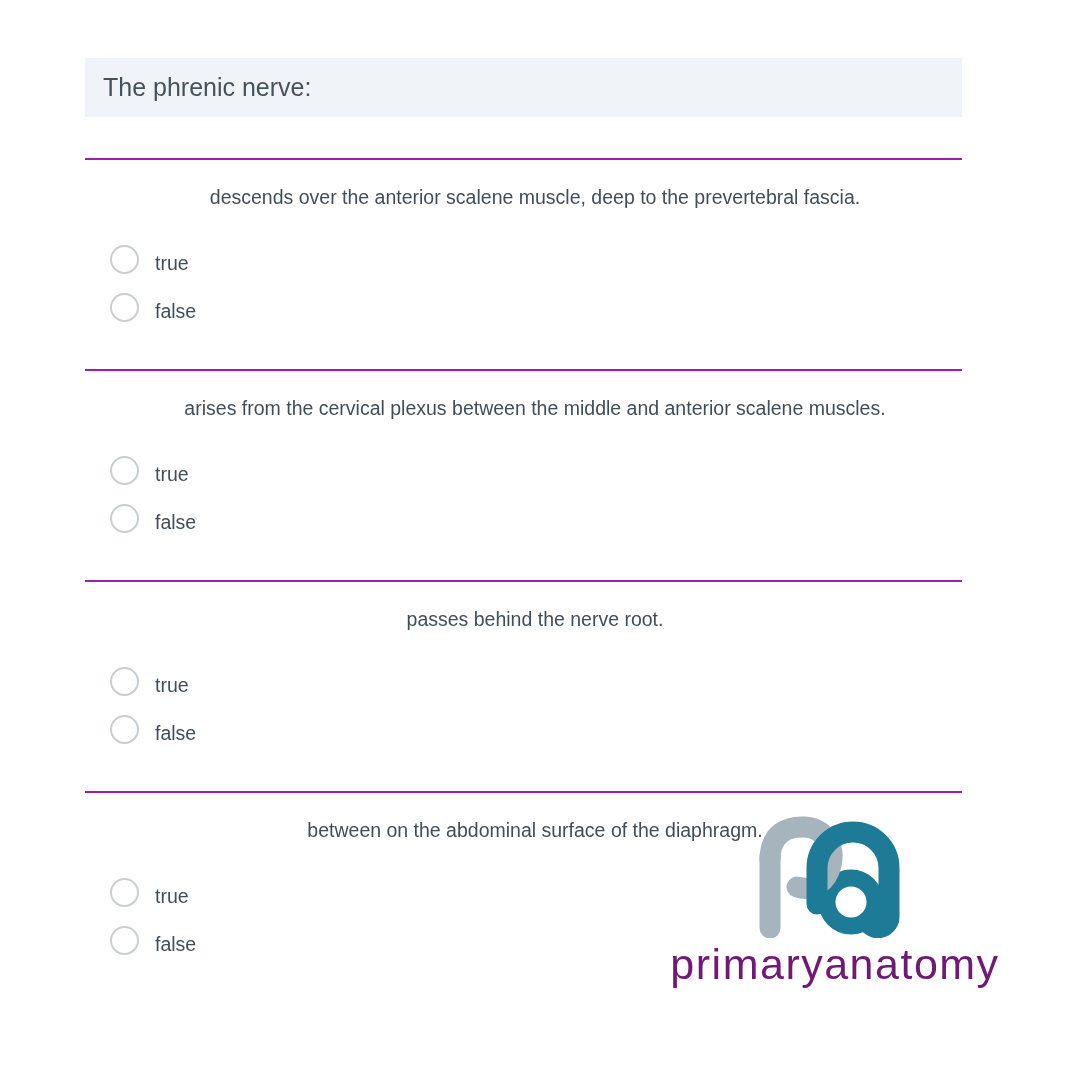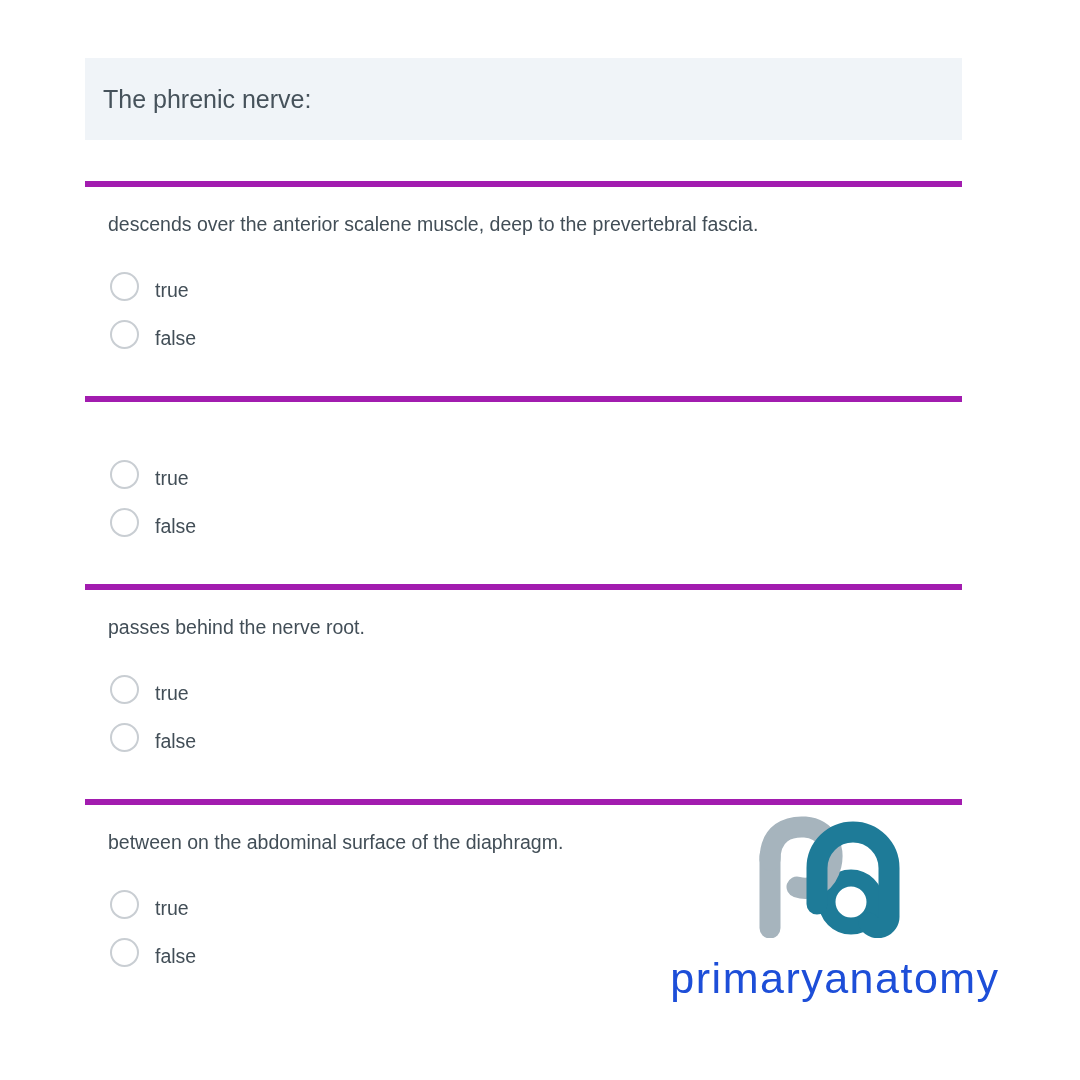--- a/index.html
+++ b/index.html
@@ -9,34 +9,35 @@
     font-family: "Liberation Sans", "DejaVu Sans", sans-serif;
     color: #46525b;
     position: relative;
     overflow: hidden;
   }
   .page { position: relative; width: 1080px; height: 1080px; background: #ffffff; }
   .content { position: absolute; left: 85px; top: 58px; width: 877px; }
 
   .question-header {
     background: #f0f4f8;
-    height: 82px;
+    height: 59px;
     display: flex;
     align-items: center;
     padding-left: 18px;
     margin-bottom: 41px;
   }
   .question-header .title {
     font-size: 25px;
     color: #46525b;
   }
 
   .section {
-    border-top: 6px solid #a21caf;
+    border-top: 2px solid #a21caf;
     padding: 24px 0 38px 23px;
+    text-align: center;
   }
   .q-text {
     font-size: 19.5px;
     line-height: 27px;
     color: #424e57;
   }
   .options { margin-top: 24px; }
   .option {
     display: flex;
     align-items: center;
@@ -60,24 +61,24 @@
 
   .brand {
     position: absolute;
     left: 650px;
     top: 816px;
     width: 370px;
     text-align: center;
   }
   .brand svg { display: block; margin: 0 auto; }
   .wordmark {
-    margin-top: 16px;
+    margin-top: 2px;
     font-size: 43px;
     letter-spacing: 1.5px;
-    color: #1d4ed8;
+    color: #701a75;
     white-space: nowrap;
   }
 </style>
 </head>
 <body>
 
 <div class="page">
   <div class="content">
 
     <div class="question-header">
@@ -92,20 +93,21 @@
           <div class="opt-label">true</div>
         </div>
         <div class="option">
           <div class="radio"></div>
           <div class="opt-label">false</div>
         </div>
       </div>
     </div>
 
     <div class="section">
+      <div class="q-text">arises from the cervical plexus between the middle and anterior scalene muscles.</div>
       <div class="options">
         <div class="option">
           <div class="radio"></div>
           <div class="opt-label">true</div>
         </div>
         <div class="option">
           <div class="radio"></div>
           <div class="opt-label">false</div>
         </div>
       </div>

